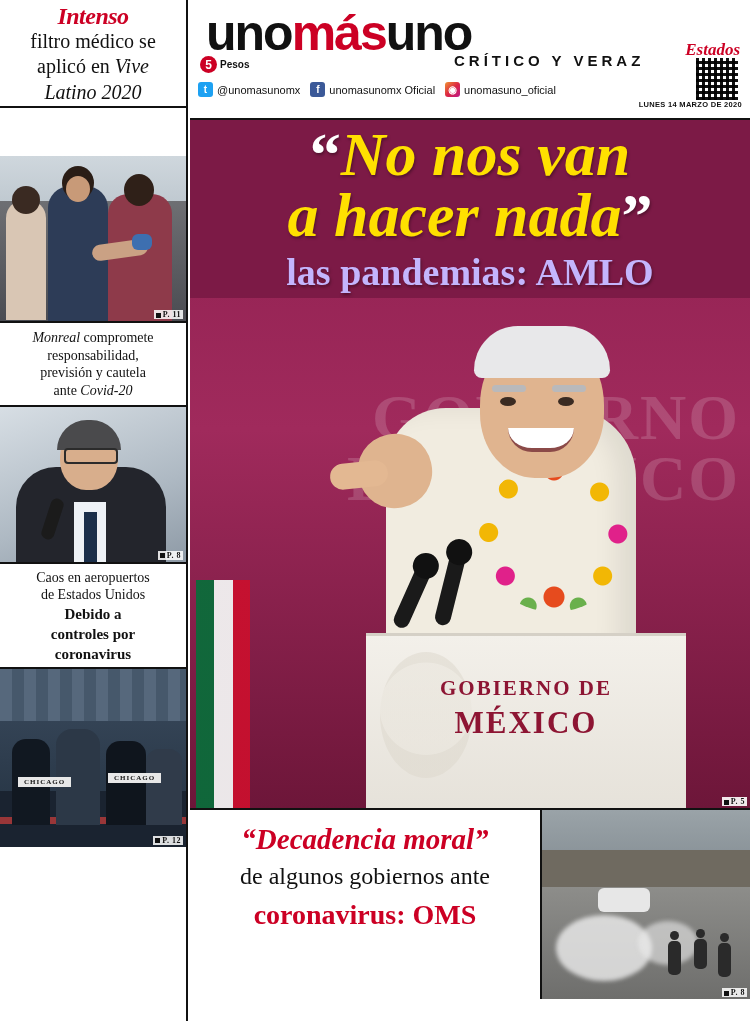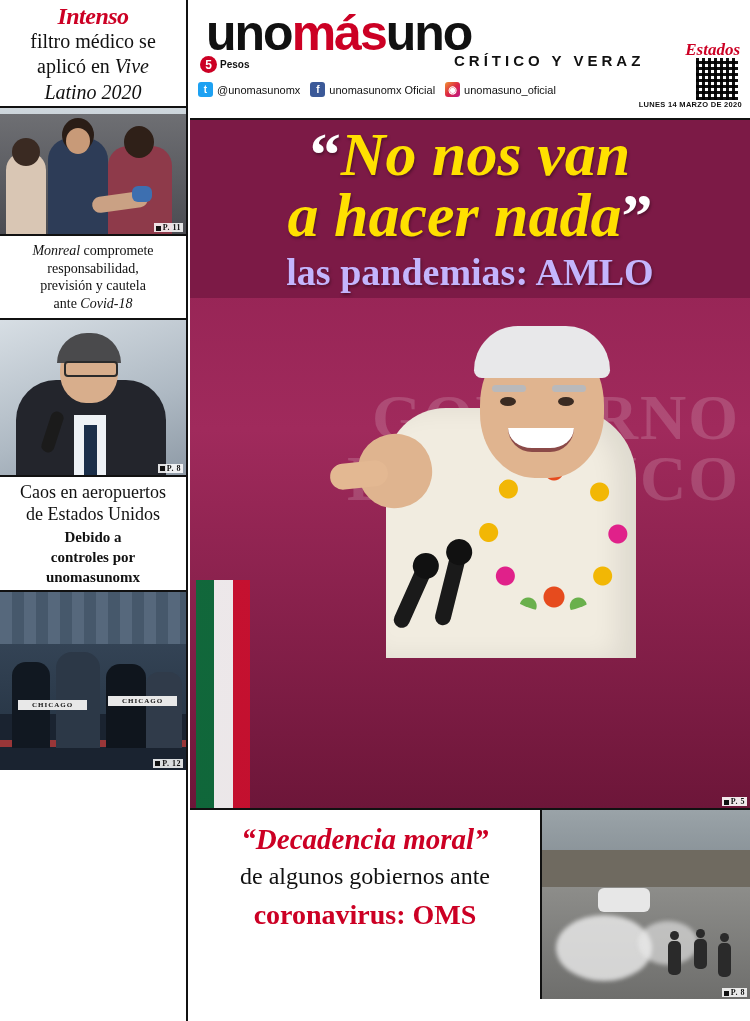--- a/index.html
+++ b/index.html
@@ -68,25 +68,25 @@
     line-height:1.26;
     color:#111;
   }
   .blurb i{font-style:italic;}
 
   .blurb2{
     padding:5px 6px 4px 6px;
     text-align:center;
     color:#111;
   }
-  .blurb2 .l1{font-size:18px;line-height:1.22;}
+  .blurb2 .l1{font-size:14px;line-height:1.22;}
   .blurb2 .l2{font-size:15px;font-weight:bold;line-height:1.2;margin-top:2px;}
 
   
-  .ph-vac{height:126px;}
+  .ph-vac{height:165px;margin-top:48px;}
   .ph-vac .sky{position:absolute;inset:0;background:linear-gradient(180deg,#cfd7dd 0%,#b9c3cb 40%,#9fa9b1 100%);}
   .ph-vac .crowd{position:absolute;left:0;right:0;bottom:0;height:120px;background:linear-gradient(180deg,#6e6f73 0%,#4b4c52 100%);}
   .ph-vac .p1{position:absolute;left:6px;top:44px;width:40px;height:120px;background:#d9c6b4;border-radius:18px 18px 0 0;}
   .ph-vac .p1h{position:absolute;left:12px;top:30px;width:28px;height:28px;border-radius:50%;background:#3a2a22;}
   .ph-vac .p2{position:absolute;left:48px;top:30px;width:60px;height:135px;background:#2d3c57;border-radius:22px 22px 0 0;}
   .ph-vac .p2h{position:absolute;left:62px;top:10px;width:32px;height:34px;border-radius:50%;background:#2a1d16;}
   .ph-vac .p2f{position:absolute;left:66px;top:20px;width:24px;height:26px;border-radius:50%;background:#c89a78;}
   .ph-vac .p3{position:absolute;left:108px;top:38px;width:64px;height:127px;background:#8e3a4a;border-radius:20px 20px 0 0;}
   .ph-vac .p3h{position:absolute;left:124px;top:18px;width:30px;height:32px;border-radius:50%;background:#2f2018;}
   .ph-vac .arm{position:absolute;left:92px;top:86px;width:56px;height:16px;background:#caa184;border-radius:8px;transform:rotate(-8deg);}
@@ -105,21 +105,21 @@
 
   
   .ph-air{height:178px;}
   .ph-air .bg{position:absolute;inset:0;background:linear-gradient(180deg,#3b4b5e 0%,#22303f 100%);}
   .ph-air .ceil{position:absolute;left:0;right:0;top:0;height:52px;background:repeating-linear-gradient(90deg,#56687c 0 12px,#46586b 12px 24px);}
   .ph-air .floor{position:absolute;left:0;right:0;bottom:0;height:56px;background:#1a2330;}
   .ph-air .b1{position:absolute;left:12px;top:70px;width:38px;height:86px;background:#111821;border-radius:14px 14px 0 0;}
   .ph-air .b2{position:absolute;left:56px;top:60px;width:44px;height:96px;background:#2c3847;border-radius:16px 16px 0 0;}
   .ph-air .b3{position:absolute;left:106px;top:72px;width:40px;height:84px;background:#0f151d;border-radius:14px 14px 0 0;}
   .ph-air .b4{position:absolute;left:146px;top:80px;width:36px;height:76px;background:#303b4a;border-radius:13px 13px 0 0;}
-  .ph-air .tag1,.ph-air .tag2{position:absolute;background:#e8e8e8;color:#111;font-size:7px;font-weight:bold;letter-spacing:1px;padding:1px 14px;}
+  .ph-air .tag1,.ph-air .tag2{position:absolute;background:#e8e8e8;color:#111;font-size:7px;font-weight:bold;letter-spacing:1px;padding:1px 6px;}
   .ph-air .tag1{left:18px;top:108px;}
   .ph-air .tag2{left:108px;top:104px;}
   .ph-air .stripe{position:absolute;left:0;right:0;top:148px;height:7px;background:#b03a3a;opacity:.85;}
 
   
   .main-col{
     position:absolute;left:190px;top:0;width:560px;height:1021px;
   }
 
   
@@ -377,21 +377,21 @@
 
     <div class="rule"></div>
 
     <div class="blurb">
       <div>
         <i>Monreal</i><span> compromete</span>
       </div>
       <div>responsabilidad,</div>
       <div>previsión y cautela</div>
       <div>
-        <span>ante </span><i>Covid-18</i>
+        <span>ante </span><i>Covid-20</i>
       </div>
     </div>
 
     <div class="rule"></div>
 
     <div class="photo ph-mon">
       <div class="bg"></div>
       <div class="suit"></div>
       <div class="shirt"></div>
       <div class="tie"></div>
@@ -402,21 +402,21 @@
       <div class="pnum"><span class="sq"></span><span>P. 8</span></div>
     </div>
 
     <div class="rule"></div>
 
     <div class="blurb2">
       <div class="l1">Caos en aeropuertos</div>
       <div class="l1">de Estados Unidos</div>
       <div class="l2">Debido a</div>
       <div class="l2">controles por</div>
-      <div class="l2">unomasunomx</div>
+      <div class="l2">coronavirus</div>
     </div>
 
     <div class="rule"></div>
 
     <div class="photo ph-air">
       <div class="bg"></div>
       <div class="ceil"></div>
       <div class="floor"></div>
       <div class="stripe"></div>
       <div class="b1"></div>
@@ -479,20 +479,27 @@
         <div class="lei"></div>
         <div class="head"></div>
         <div class="hair"></div>
         <div class="brow l"></div>
         <div class="brow r"></div>
         <div class="eye l"></div>
         <div class="eye r"></div>
         <div class="mouth"></div>
         <div class="mic1"></div>
         <div class="mic2"></div>
+        <div class="podium">
+          <div class="seal"></div>
+          <div class="txt">
+            <div class="t1">GOBIERNO DE</div>
+            <div class="t2">MÉXICO</div>
+          </div>
+        </div>
       </div>
 
       <div class="hero-heads">
         <div class="h-quote">
           <span class="qm">“</span><span>No nos van</span>
         </div>
         <div class="h-quote">
           <span>a hacer nada</span><span class="qm">”</span>
         </div>
         <div class="h-sub">las pandemias: AMLO</div>

